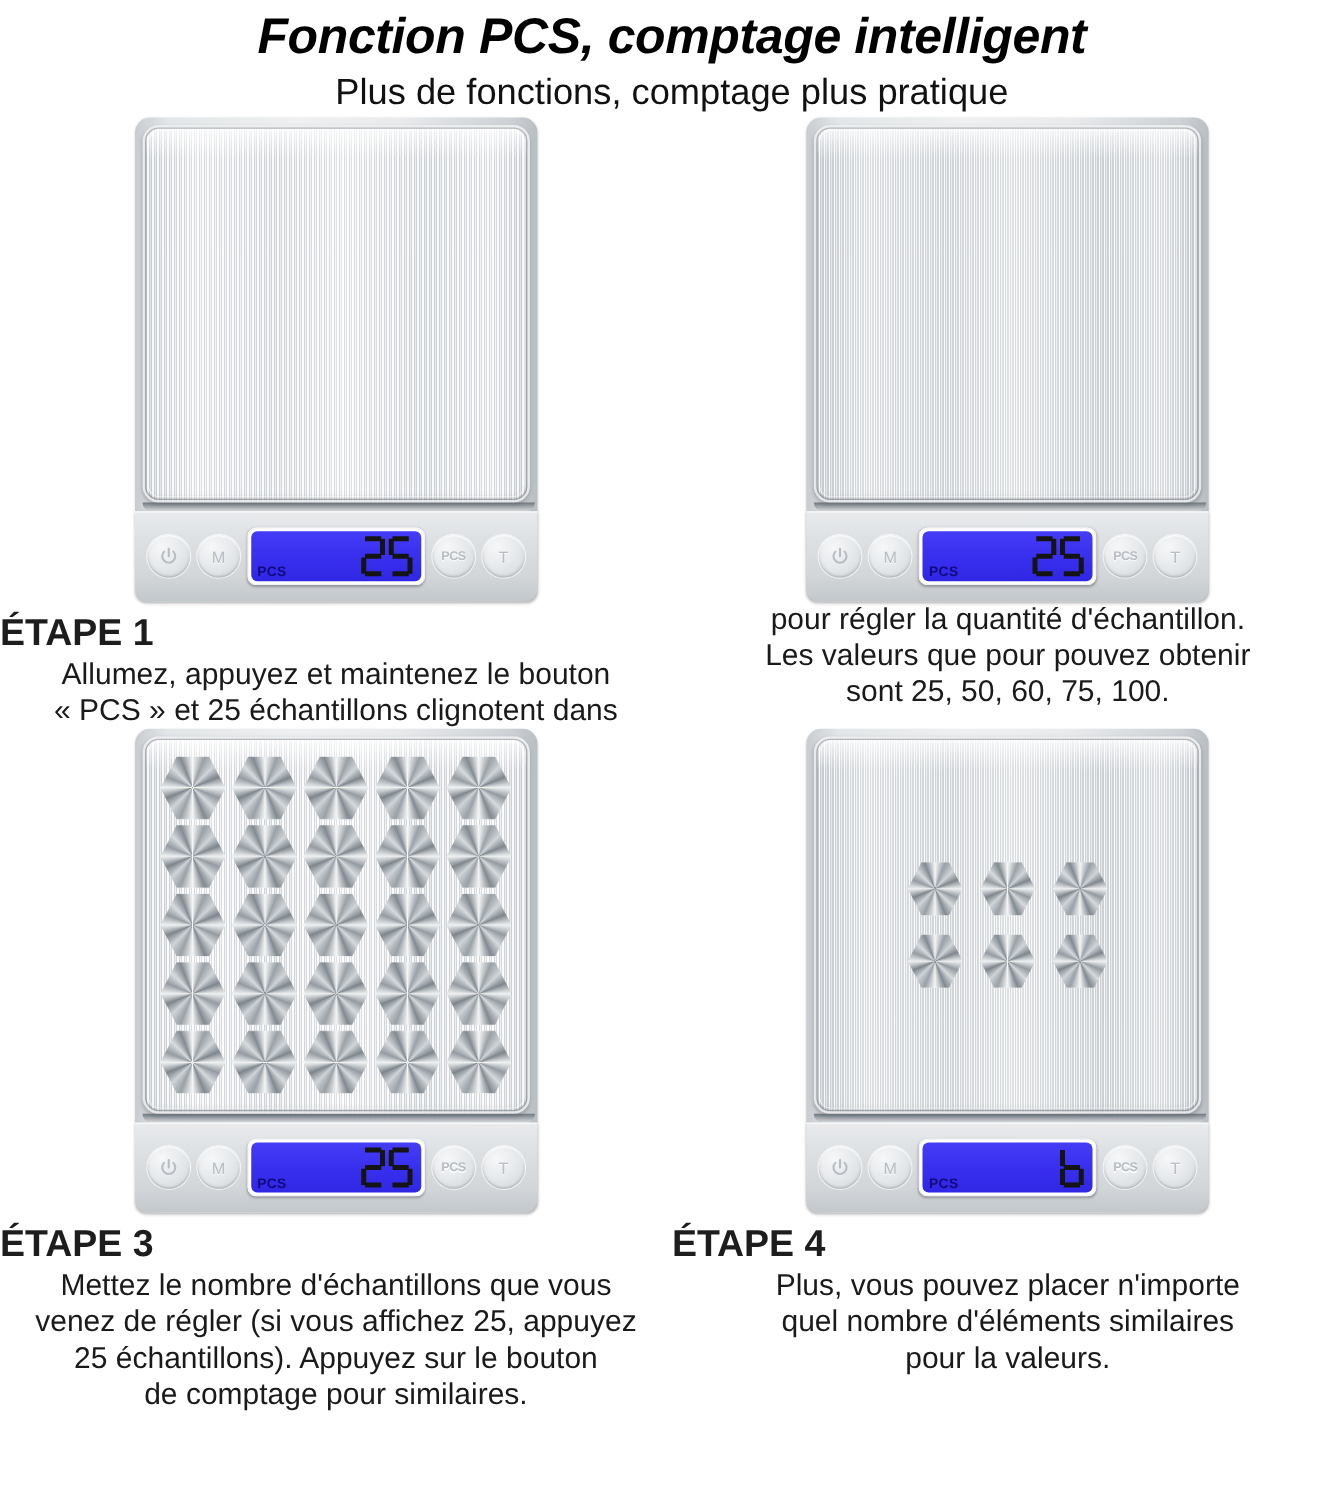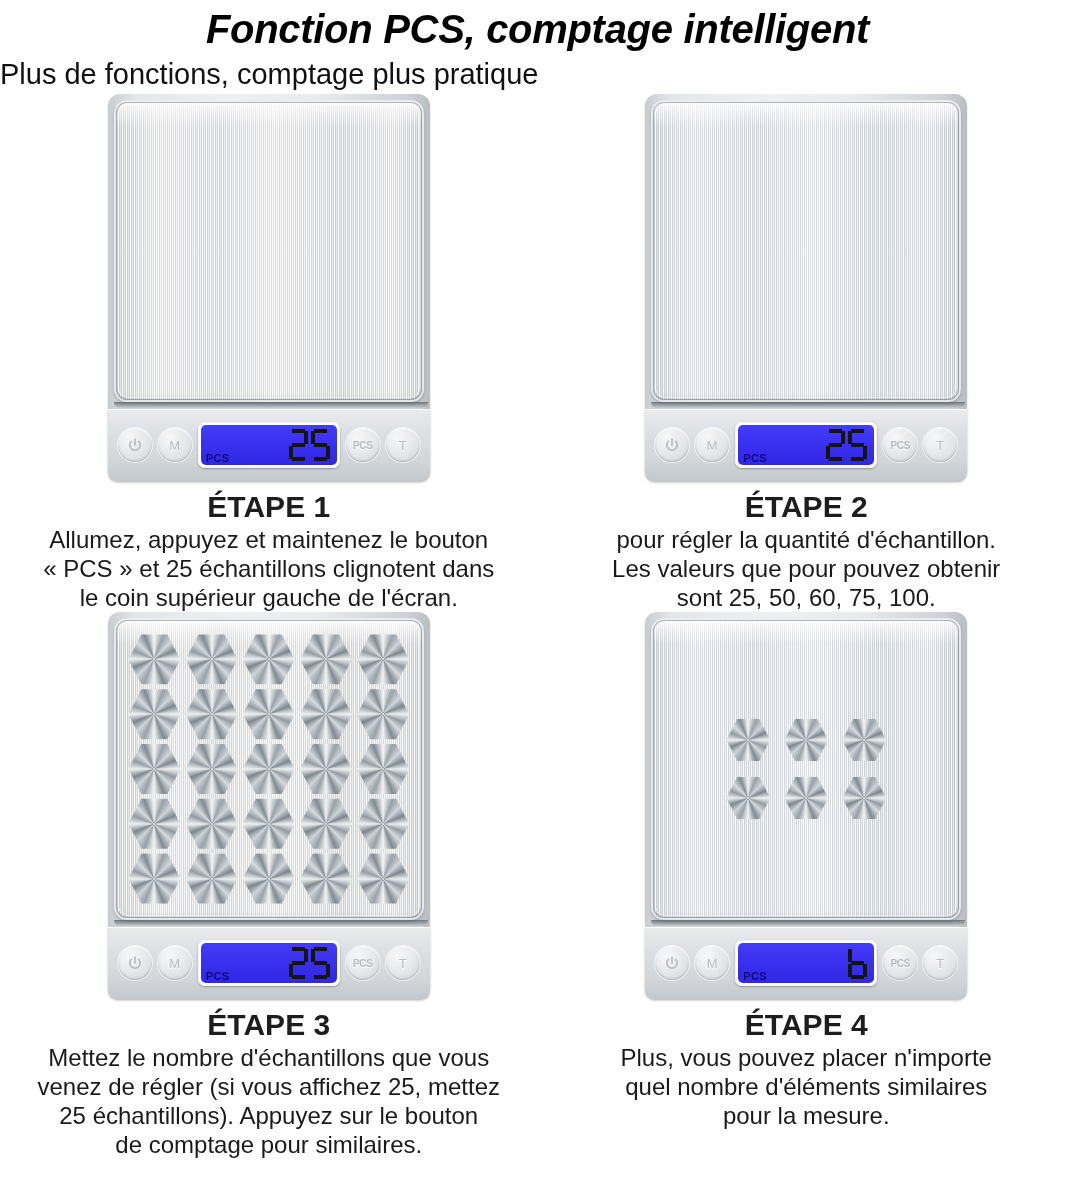--- a/index.html
+++ b/index.html
@@ -17,20 +17,21 @@
     font-weight: bold;
     font-style: italic;
     font-size: 40px;
     letter-spacing: -0.3px;
     color: #000;
     padding-top: 4px;
     line-height: 50px;
     white-space: nowrap;
   }
   .subtitle {
+    text-align: center;
     font-size: 29px;
     color: #111;
     line-height: 40px;
     white-space: nowrap;
   }
 
   
   .grid {
     position: relative;
     display: grid;
@@ -188,21 +189,20 @@
         #939aa1 112deg, #d5dadd 135deg, #828a91 158deg, #f3f5f6 180deg,
         #9aa1a7 202deg, #ced4d8 225deg, #7e868d 248deg, #eef1f2 270deg,
         #949ba2 292deg, #d6dbde 315deg, #838b92 338deg, #f4f6f7 360deg);
     box-shadow: 0 2px 3px rgba(90,96,102,0.45), inset 0 0 0 1px rgba(255,255,255,0.35);
   }
   .disc-grid.g25 .disc { width: 52px; height: 52px; }
   .disc-grid.g6  .disc { width: 44px; height: 44px; }
 
   
   .step-title {
-    text-align: center;
     font-size: 30px;
     font-weight: bold;
     color: #1d1d1d;
     margin-top: 8px;
     line-height: 36px;
   }
   .step-body {
     text-align: center;
     font-size: 24px;
     line-height: 29px;
@@ -263,21 +263,20 @@
             </div>
             <div class="btn small-label">PCS</div>
             <div class="btn">T</div>
           </div>
         </div>
       </div>
       <div class="step-title">ÉTAPE 1</div>
       <div class="step-body">
           <span class="line">Allumez, appuyez et maintenez le bouton</span>
           <span class="line">« PCS » et 25 échantillons clignotent dans</span>
-          <span class="line">le coin supérieur gauche de l'écran.</span>
         </div>
     </div>
 
     <div class="cell row1">
       <div class="scale-wrap">
         <div class="scale">
           <div class="platform">
             <div class="disc-grid g0"></div>
           </div>
           <div class="seam"></div>
@@ -312,21 +311,20 @@
                       <div class="seg h g"></div>
                     </div>
                   </div>
               </div>
             </div>
             <div class="btn small-label">PCS</div>
             <div class="btn">T</div>
           </div>
         </div>
       </div>
-      <div class="step-title">ÉTAPE 2</div>
       <div class="step-body">
           <span class="line">pour régler la quantité d'échantillon.</span>
           <span class="line">Les valeurs que pour pouvez obtenir</span>
           <span class="line">sont 25, 50, 60, 75, 100.</span>
         </div>
     </div>
 
     <div class="cell row2">
       <div class="scale-wrap">
         <div class="scale">
@@ -394,21 +392,21 @@
               </div>
             </div>
             <div class="btn small-label">PCS</div>
             <div class="btn">T</div>
           </div>
         </div>
       </div>
       <div class="step-title">ÉTAPE 3</div>
       <div class="step-body">
           <span class="line">Mettez le nombre d'échantillons que vous</span>
-          <span class="line">venez de régler (si vous affichez 25, mettez</span>
+          <span class="line">venez de régler (si vous affichez 25, appuyez</span>
           <span class="line">25 échantillons). Appuyez sur le bouton</span>
           <span class="line">de comptage pour similaires.</span>
         </div>
     </div>
 
     <div class="cell row2">
       <div class="scale-wrap">
         <div class="scale">
           <div class="platform">
             <div class="disc-grid g6">
@@ -447,18 +445,18 @@
             </div>
             <div class="btn small-label">PCS</div>
             <div class="btn">T</div>
           </div>
         </div>
       </div>
       <div class="step-title">ÉTAPE 4</div>
       <div class="step-body">
           <span class="line">Plus, vous pouvez placer n'importe</span>
           <span class="line">quel nombre d'éléments similaires</span>
-          <span class="line">pour la mesure.</span>
+          <span class="line">pour la valeurs.</span>
         </div>
     </div>
 
   </div>
 </div>
 
 </body></html>

